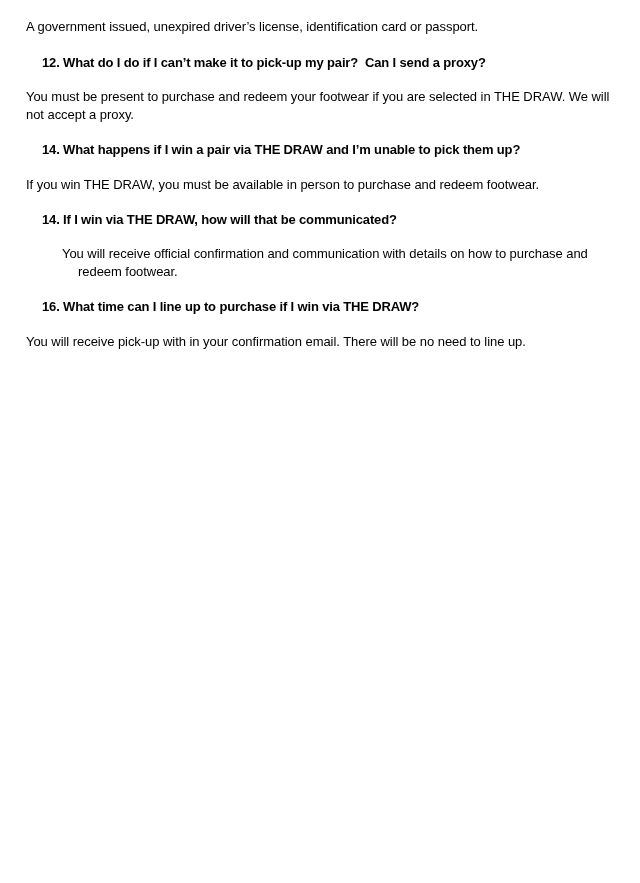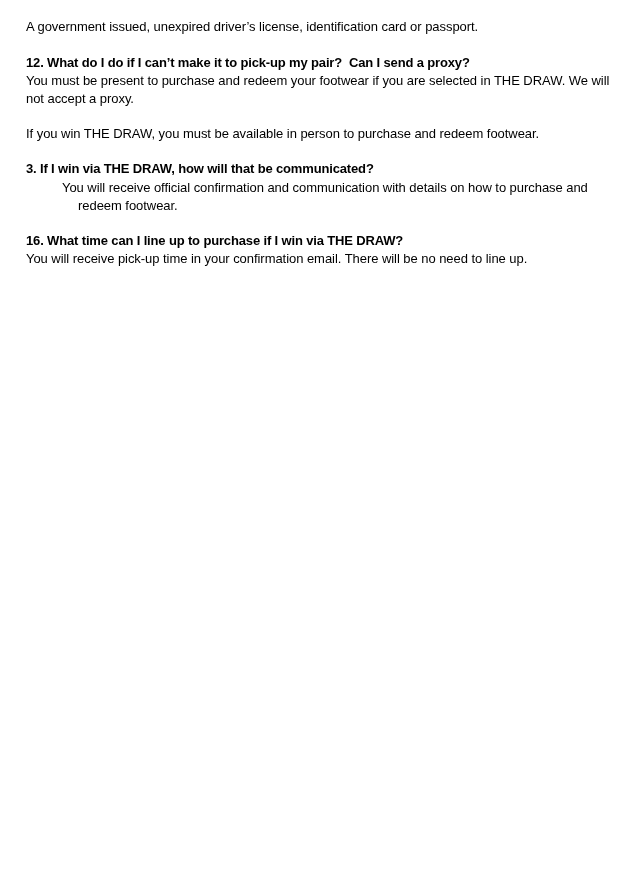--- a/index.html
+++ b/index.html
@@ -36,21 +36,21 @@
     white-space: pre-wrap;
   }
   
   .faq-item {
     margin-top: 17px;
   }
   .faq-question {
     font-size: 13.0px;
     line-height: 18.5px;
     font-weight: bold;
-    margin: 0;
+    margin: 16px;
     letter-spacing: -0.15px;
     white-space: pre-wrap;
   }
   .faq-answer {
     font-size: 13.0px;
     line-height: 18px;
     font-weight: normal;
     margin: 0;
     letter-spacing: -0.05px;
     white-space: pre-wrap;
@@ -70,27 +70,28 @@
 
     <p class="intro-para">A government issued, unexpired driver’s license, identification card or passport.</p>
 
     <div class="faq-item">
       <p class="faq-question">12. What do I do if I can’t make it to pick-up my pair?  Can I send a proxy?</p>
       <p class="faq-answer">You must be present to purchase and redeem your footwear if you are selected in THE DRAW. We will not accept a proxy.</p>
     </div>
 
 
     <div class="faq-item">
+      <p class="faq-question">14. What happens if I win a pair via THE DRAW and I’m unable to pick them up?</p>
       <p class="faq-answer">If you win THE DRAW, you must be available in person to purchase and redeem footwear.</p>
     </div>
 
     <div class="faq-item">
-      <p class="faq-question">3. If I win via THE DRAW, how will that be communicated?</p>
+      <p class="faq-question">14. If I win via THE DRAW, how will that be communicated?</p>
       <p class="faq-answer hanging">You will receive official confirmation and communication with details on how to purchase and redeem footwear.</p>
     </div>
 
     <div class="faq-item">
       <p class="faq-question">16. What time can I line up to purchase if I win via THE DRAW?</p>
-      <p class="faq-answer">You will receive pick-up time in your confirmation email. There will be no need to line up.</p>
+      <p class="faq-answer">You will receive pick-up with in your confirmation email. There will be no need to line up.</p>
     </div>
 
   </div>
 </div>
 
 </body></html>

